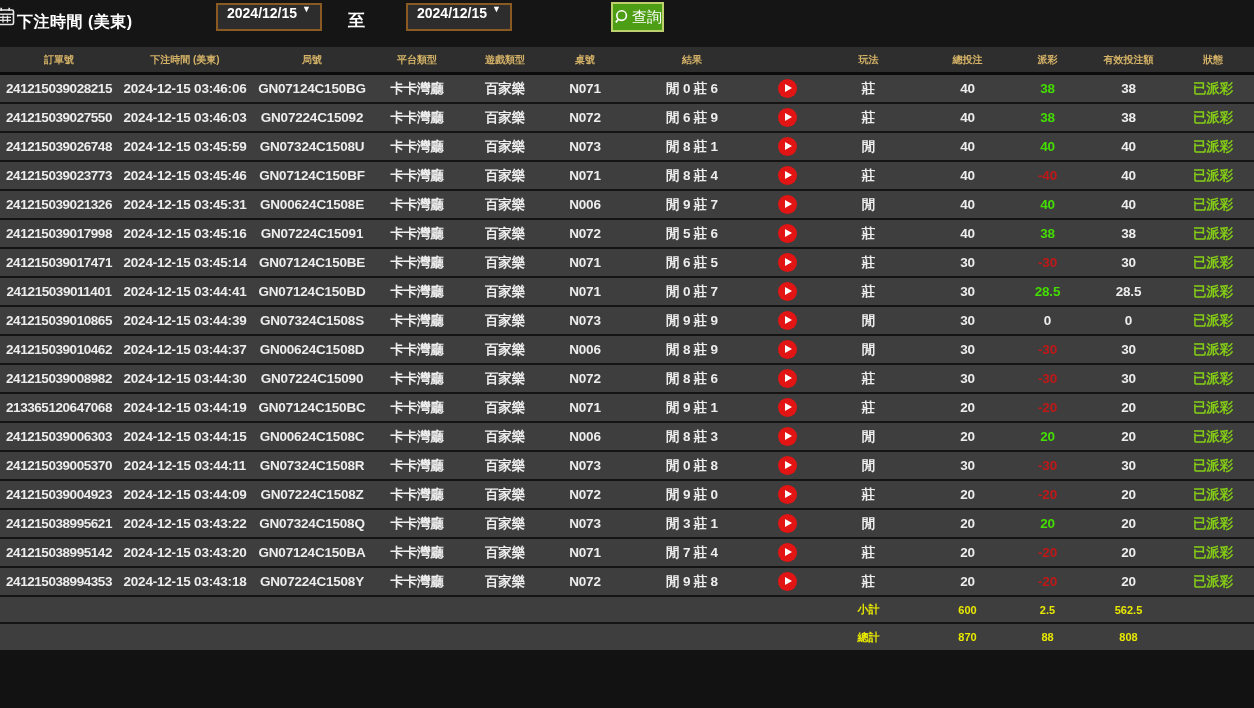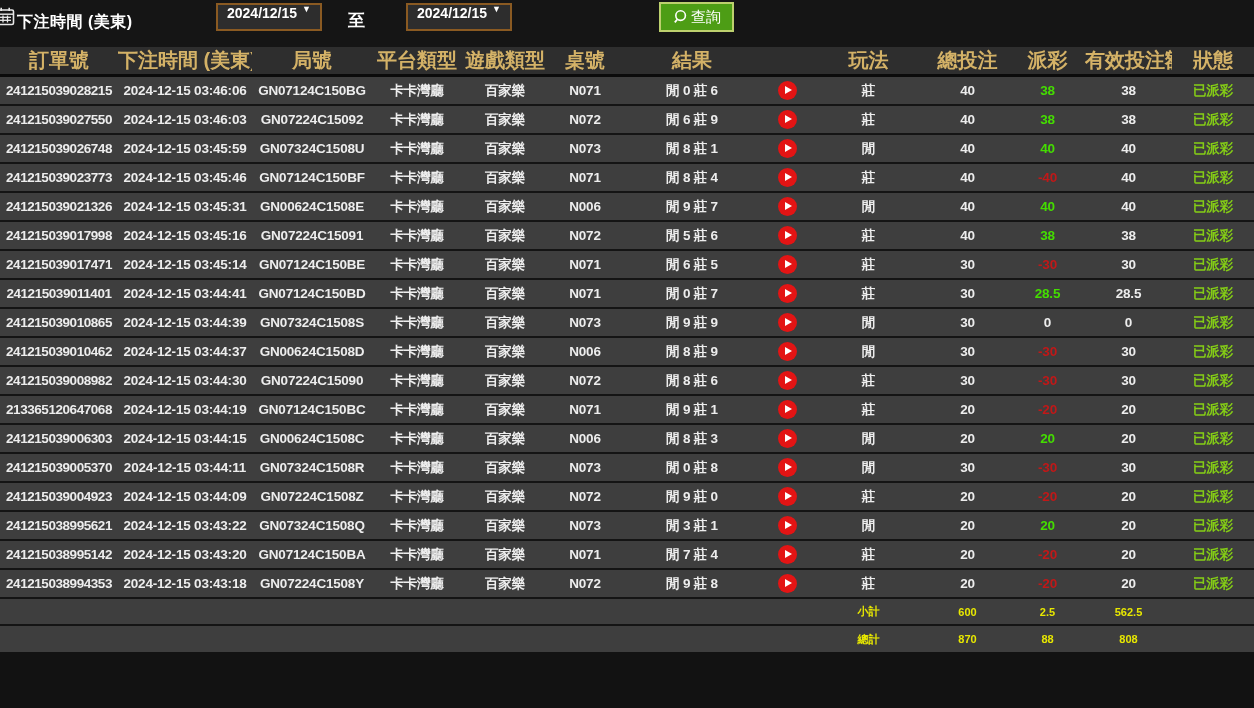--- a/index.html
+++ b/index.html
@@ -16,30 +16,30 @@
     position:absolute;top:3px;width:106px;height:28px;box-sizing:border-box;
     background:#2d2d2d;border:2px solid #8a5a22;color:#ffffff;
     font-weight:bold;font-size:14px;display:flex;align-items:flex-start;justify-content:center;gap:5px;
     cursor:pointer;
   }
   .dsel .arr{font-size:9px;line-height:1;}
   .dsel-from{left:216px;}
   .dsel-to{left:406px;}
   .to-label{position:absolute;left:348px;top:9px;color:#ffffff;font-weight:bold;font-size:17px;}
   .search-btn{
-    position:absolute;left:659px;top:2px;height:30px;box-sizing:border-box;
+    position:absolute;left:611px;top:2px;height:30px;box-sizing:border-box;
     background:#4d9d15;border:2px solid #bdd06e;color:#ffffff;
-    font-size:15px;font-family:inherit;display:flex;align-items:center;gap:3px;padding:0 11px;
+    font-size:15px;font-family:inherit;display:flex;align-items:center;gap:3px;padding:0 0;
     cursor:pointer;
   }
   
   table{width:1254px;border-collapse:collapse;table-layout:fixed;}
   thead th{
     height:25px;background:#2e2e2e;color:#d4b267;
-    font-size:20px;font-weight:bold;text-align:center;
+    font-size:10px;font-weight:bold;text-align:center;
     border-bottom:3px solid #0b0b0b;padding:0;overflow:hidden;white-space:nowrap;
   }
   tbody td{
     height:27px;background:#3e3e3e;color:#ededed;
     font-size:13.5px;font-weight:bold;letter-spacing:-0.2px;text-align:center;
     border-bottom:2px solid #141414;padding:0;overflow:hidden;white-space:nowrap;
   }
   td.col-order{letter-spacing:-0.45px;}
   td.pos{color:#44dd00;}
   td.neg{color:#c01818;}

